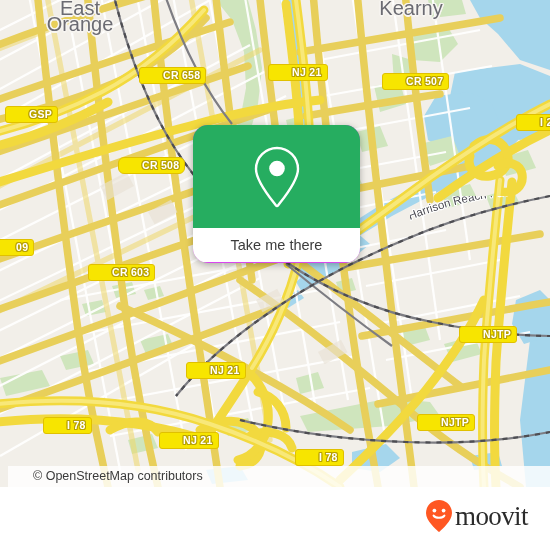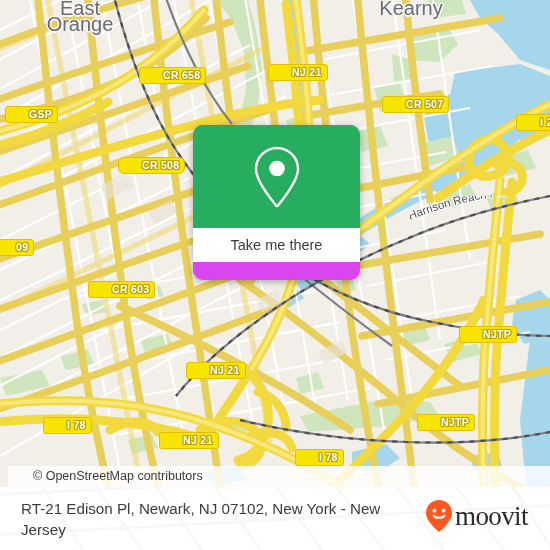--- a/index.html
+++ b/index.html
@@ -97,22 +97,22 @@
     white-space: nowrap;
     margin-left: 8px;
   }
 
   
   #popup-card {
     position: absolute;
     left: 193px;
     top: 125px;
     width: 167px;
-    height: 155px;
-    border-radius: 10px;
+    height: 138px;
+    border-radius: 15px;
     box-shadow: 0 2px 7px rgba(0,0,0,0.30);
     overflow: hidden;
     background: #d946ef;
   }
   #popup-image {
     position: relative;
     width: 100%;
     height: 103px;
     background: #26ad60;
     display: flex;
@@ -415,26 +415,26 @@
     </div>
 
     <div class="place-label" style="left:28px; top:0px; width:104px;">
       <div>East</div>
       <div>Orange</div>
     </div>
     <div class="place-label" style="left:371px; top:0px; width:80px;">Kearny</div>
 
     <div class="shield" style="left:139px; top:67px;">CR 658</div>
     <div class="shield" style="left:268px; top:64px;">NJ 21</div>
-    <div class="shield" style="left:382px; top:96px;">CR 507</div>
+    <div class="shield" style="left:382px; top:73px;">CR 507</div>
     <div class="shield" style="left:492px; top:114px;margin-left:24px;">I 280</div>
     <div class="shield" style="left:5px; top:106px;">GSP</div>
     <div class="shield" style="left:118px; top:157px;border-radius:6px;">CR 508</div>
     <div class="shield" style="left:-8px; top:239px;">09</div>
-    <div class="shield" style="left:88px; top:264px;margin-top:17px;">CR 603</div>
+    <div class="shield" style="left:88px; top:264px;">CR 603</div>
     <div class="shield" style="left:459px; top:326px;">NJTP</div>
     <div class="shield" style="left:186px; top:362px;">NJ 21</div>
     <div class="shield" style="left:417px; top:414px;">NJTP</div>
     <div class="shield" style="left:43px; top:417px;">I 78</div>
     <div class="shield" style="left:159px; top:432px;">NJ 21</div>
     <div class="shield" style="left:295px; top:449px;">I 78</div>
 
     <div id="popup-card">
       <div id="popup-image">
         <svg width="56" height="66" viewBox="0 0 56 66">
@@ -444,38 +444,20 @@
         </svg>
       </div>
       <div id="popup-footer">
         <span id="take-me-there-label">Take me there</span>
       </div>
     </div>
 
     <div id="attribution">© OpenStreetMap contributors</div>
   </div>
 
-  <div id="bottom-bar">
-    <svg id="bottom-watermark" width="550" height="90" viewBox="0 0 550 90">
-      <g stroke="#e8e5de" stroke-width="3" fill="none">
-        <path d="M20,-10 L90,100"></path>
-          <path d="M70,-10 L150,100"></path>
-        <path d="M130,-10 L210,100"></path>
-          <path d="M190,-10 L268,100"></path>
-        <path d="M250,-10 L330,100"></path>
-          <path d="M310,-10 L392,100"></path>
-        <path d="M370,-10 L452,100"></path>
-          <path d="M430,-10 L512,100"></path>
-        <path d="M490,-10 L560,100"></path>
-        <path d="M-10,34 L560,6"></path>
-          <path d="M-10,74 L560,44"></path>
-      </g>
-    </svg>
-    <div id="address-line">RT-21 Edison Pl, Newark, NJ 07102, New York - New Jersey</div>
-  </div>
 
   <div id="brand-logo">
     <svg width="30" height="34" viewBox="0 0 30 34">
       <path d="M15 1 C7.8 1 2 6.8 2 14 C2 22 12 30 14.2 32.4 C14.6 32.9 15.4 32.9 15.8 32.4
                C18 30 28 22 28 14 C28 6.8 22.2 1 15 1 Z" fill="#ff5722"></path>
       <circle cx="10.4" cy="11.6" r="1.9" fill="#ffffff"></circle>
       <circle cx="19.6" cy="11.6" r="1.9" fill="#ffffff"></circle>
       <path d="M9.6 16.6 C11.6 19.6 18.4 19.6 20.4 16.6" fill="none" stroke="#ffffff" stroke-width="2" stroke-linecap="round"></path>
     </svg>
     <span id="brand-wordmark">moovit</span>

